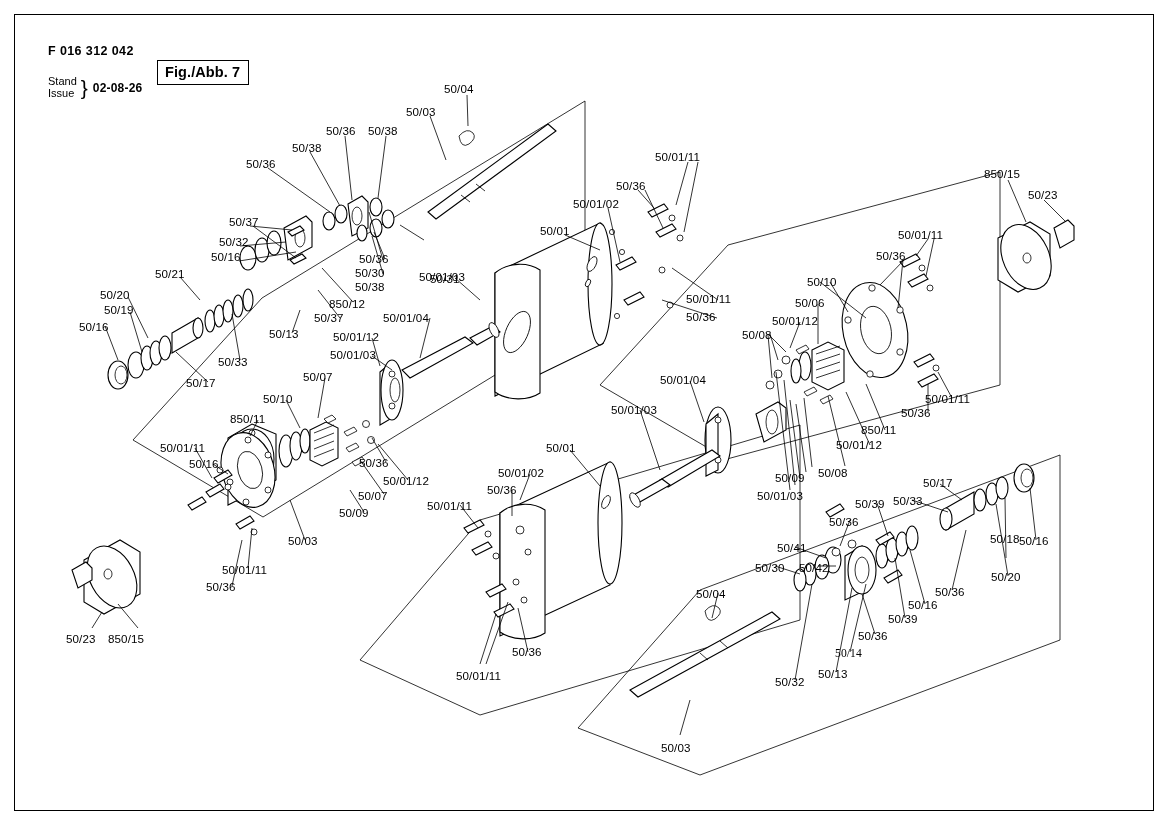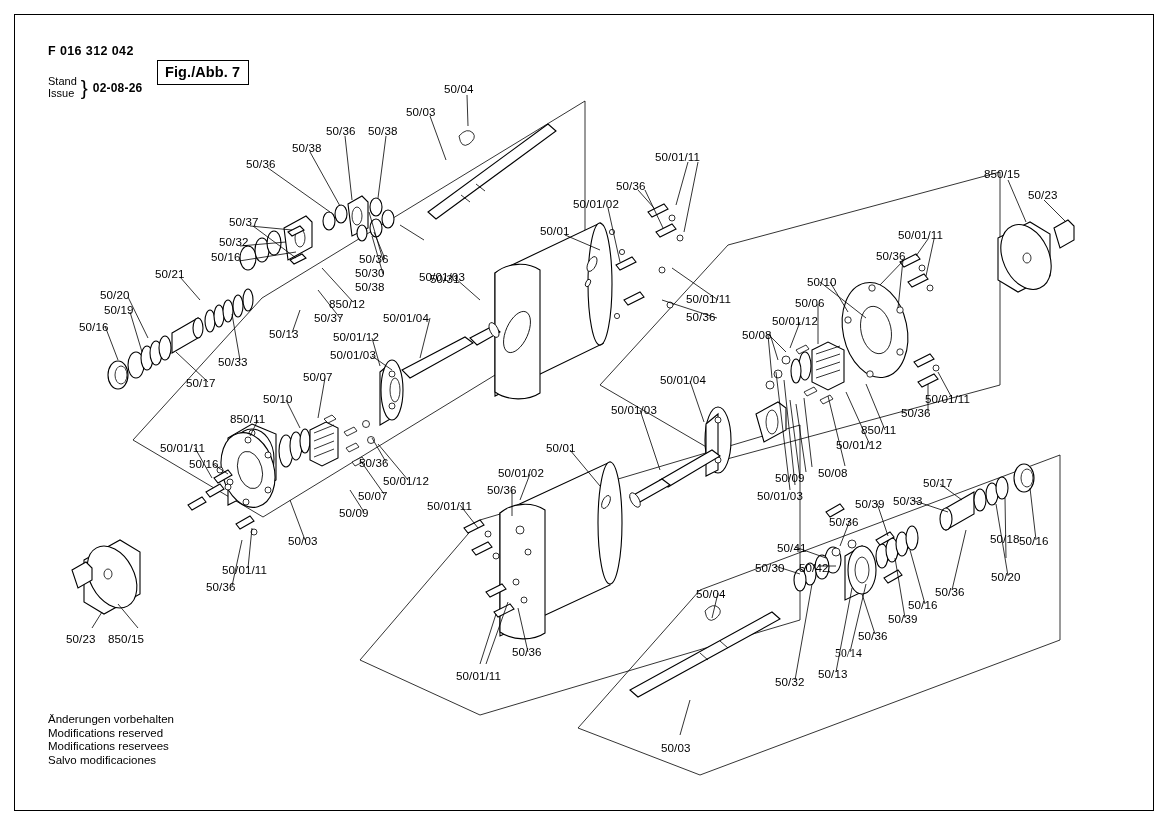--- a/index.html
+++ b/index.html
@@ -70,26 +70,20 @@
       <div class="si">
         <div>Stand</div>
         <div>Issue</div>
       </div>
       <div class="brace">}</div>
       <div class="date">02-08-26</div>
     </div>
   </div>
   <div class="figbox">Fig./Abb. 7</div>
 
-  <div class="footer">
-    <div>Änderungen vorbehalten</div>
-    <div>Modifications reserved</div>
-    <div>Modifications reservees</div>
-    <div>Salvo modificaciones</div>
-  </div>
 
   <svg class="art" viewBox="0 0 1168 825">
 
     <g class="ln">
 
       <path d="M133 440 L262 298 L585 101 L585 320 L263 517 L133 440 Z"></path>
 
       <path d="M600 385 L728 245 L1000 172 L1000 385 L727 459 L600 385 Z"></path>
 
       <path d="M360 660 L480 520 L800 425 L800 620 L480 715 L360 660 Z"></path>

